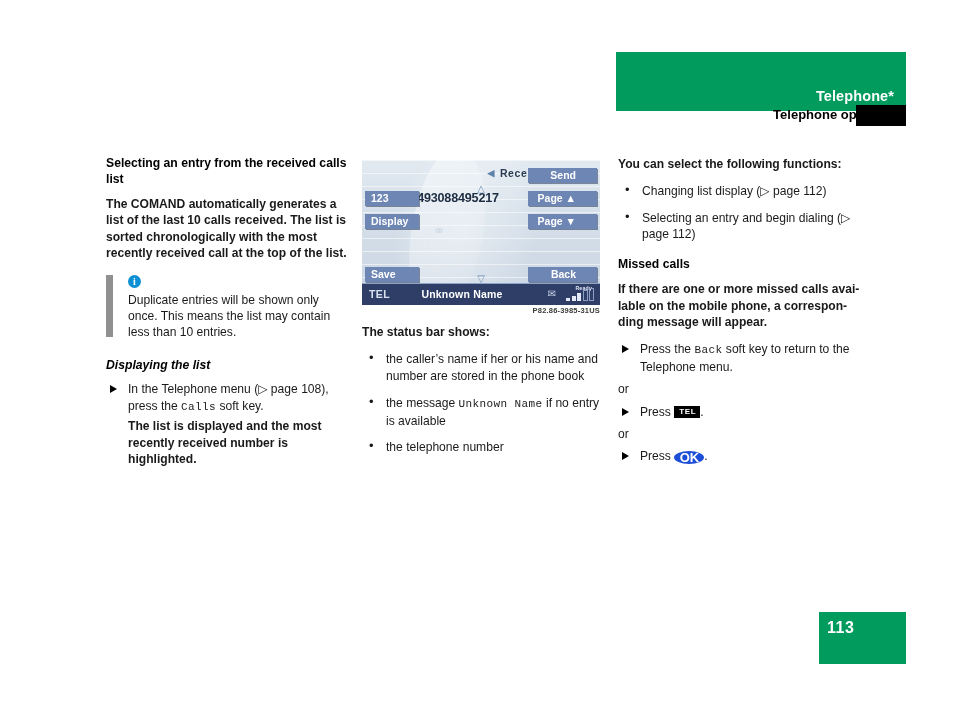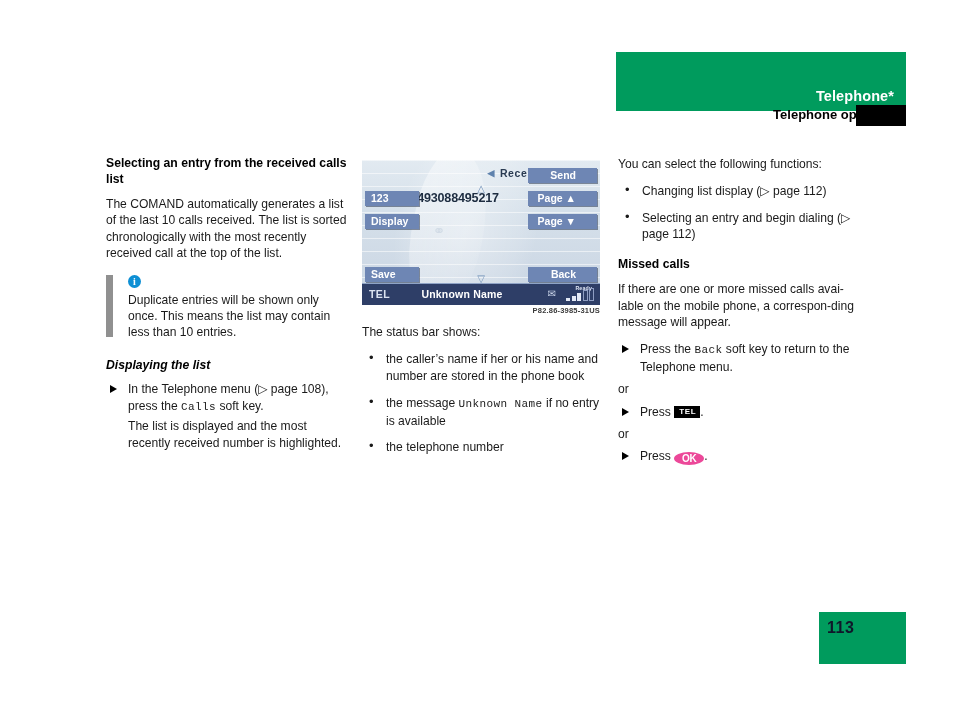--- a/index.html
+++ b/index.html
@@ -83,20 +83,21 @@
   h4.subsec {
     font-size: 12.2px;
     font-weight: bold;
     font-style: italic;
     margin: 17px 0 8px 0;
     line-height: 15.5px;
     color: #000;
   }
   p.body {
     margin: 0 0 11px 0;
+    font-weight: bold;
   }
   p.body:last-child { margin-bottom: 0; }
 
   .mono {
     font-family: "Liberation Mono", "DejaVu Sans Mono", monospace;
     font-size: 11px;
     letter-spacing: 0.4px;
   }
 
   
@@ -186,23 +187,23 @@
     font-weight: bold;
     letter-spacing: 0.6px;
     padding: 2px 4px 2px 5px;
     line-height: 8px;
     vertical-align: 1px;
     position: relative;
     top: -1px;
   }
   .key-ok {
     display: inline-block;
-    background: #ec4899;
-    color: #ffffff;
-    font-size: 10px;
+    background: #1d4ed8;
+    color: #ffffff;
+    font-size: 13px;
     font-weight: bold;
     letter-spacing: -0.2px;
     width: 30px;
     height: 13px;
     border-radius: 50%;
     line-height: 13px;
     text-align: center;
     vertical-align: -2px;
   }
 
@@ -399,21 +400,21 @@
     left: 819px;
     top: 612px;
     width: 87px;
     height: 52px;
     background: #009b5d;
   }
   .pagebox .num {
     position: absolute;
     left: 8px;
     top: 7px;
-    color: #0f172a;
+    color: #ffffff;
     font-size: 16px;
     font-weight: bold;
     letter-spacing: 0.5px;
   }
 </style>
 </head>
 <body>
 
 <div class="page">
 

